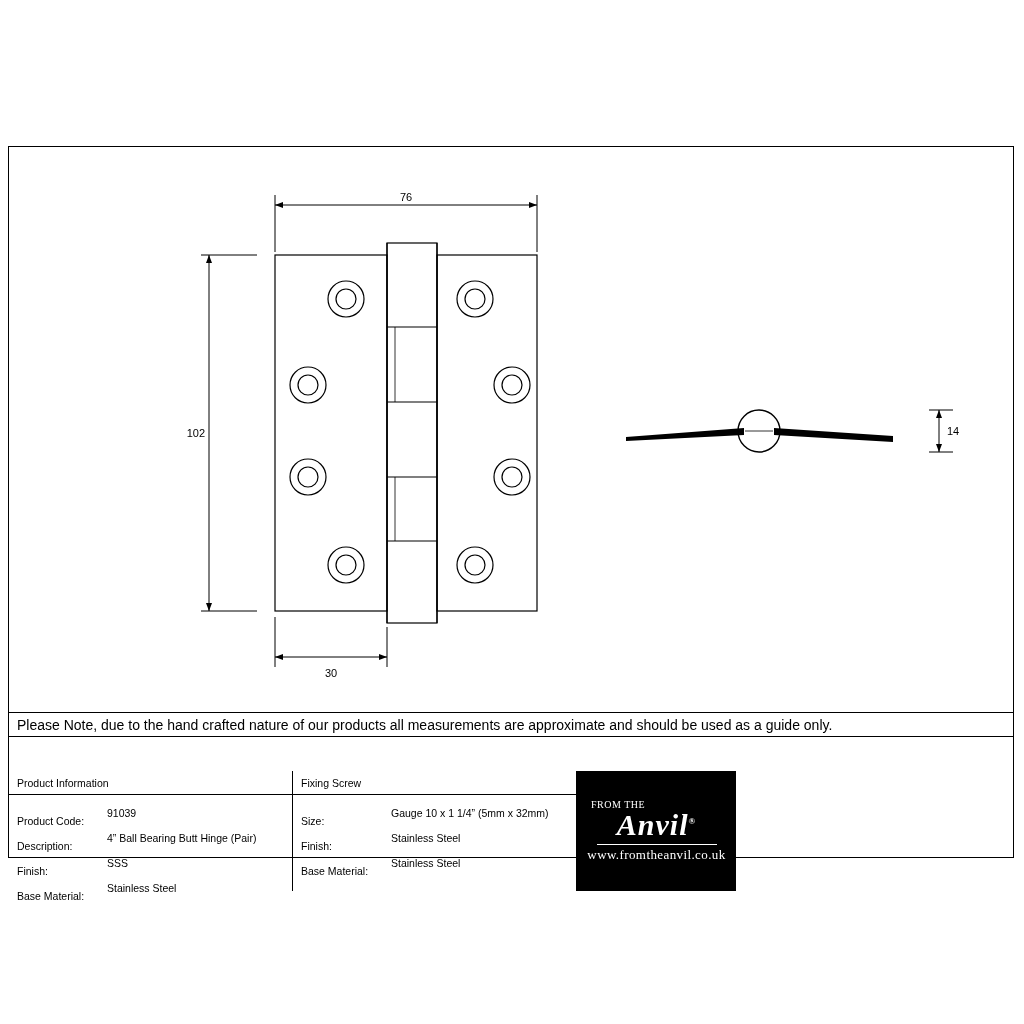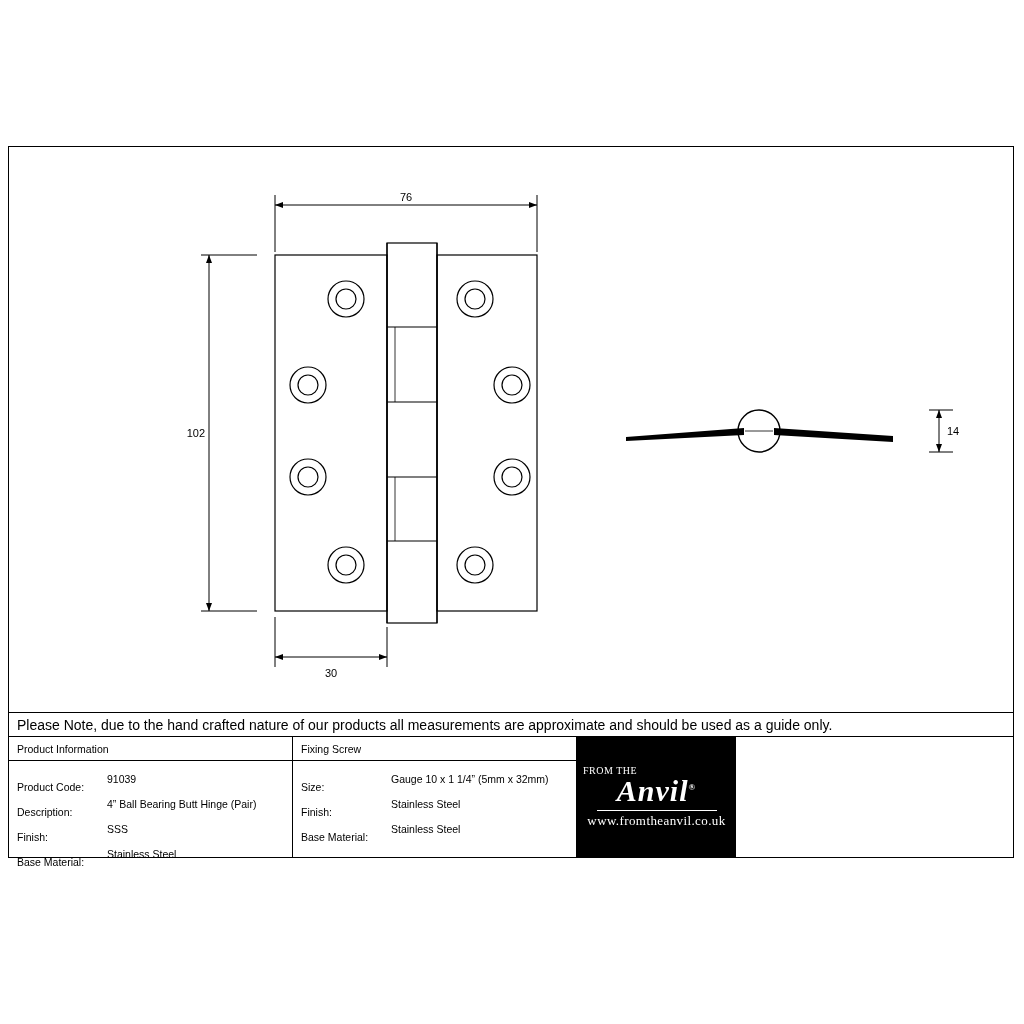--- a/index.html
+++ b/index.html
@@ -41,21 +41,21 @@
     border-bottom: 1px solid #000;
     box-sizing: border-box;
     font-size: 14px;
     line-height: 24px;
     padding-left: 8px;
     white-space: nowrap;
   }
   .table-row {
     position: absolute;
     left: 0;
-    top: 590px;
+    top: 624px;
     width: 1004px;
     height: 120px;
     display: flex;
   }
   .col {
     box-sizing: border-box;
     border-right: 1px solid #000;
     position: relative;
   }
   .col.c1 { width: 284px; }
@@ -92,21 +92,21 @@
     color: #fff;
     display: flex;
     flex-direction: column;
     align-items: center;
     justify-content: center;
   }
   .logo-top {
     font-size: 10px;
     letter-spacing: 0.5px;
     align-self: flex-start;
-    margin-left: 6px;
+    margin-left: 14px;
     margin-bottom: -2px;
     font-family: "Liberation Serif", serif;
   }
   .logo-main {
     font-family: "Liberation Serif", serif;
     font-size: 30px;
     font-style: italic;
     font-weight: bold;
     letter-spacing: 1px;
     position: relative;

